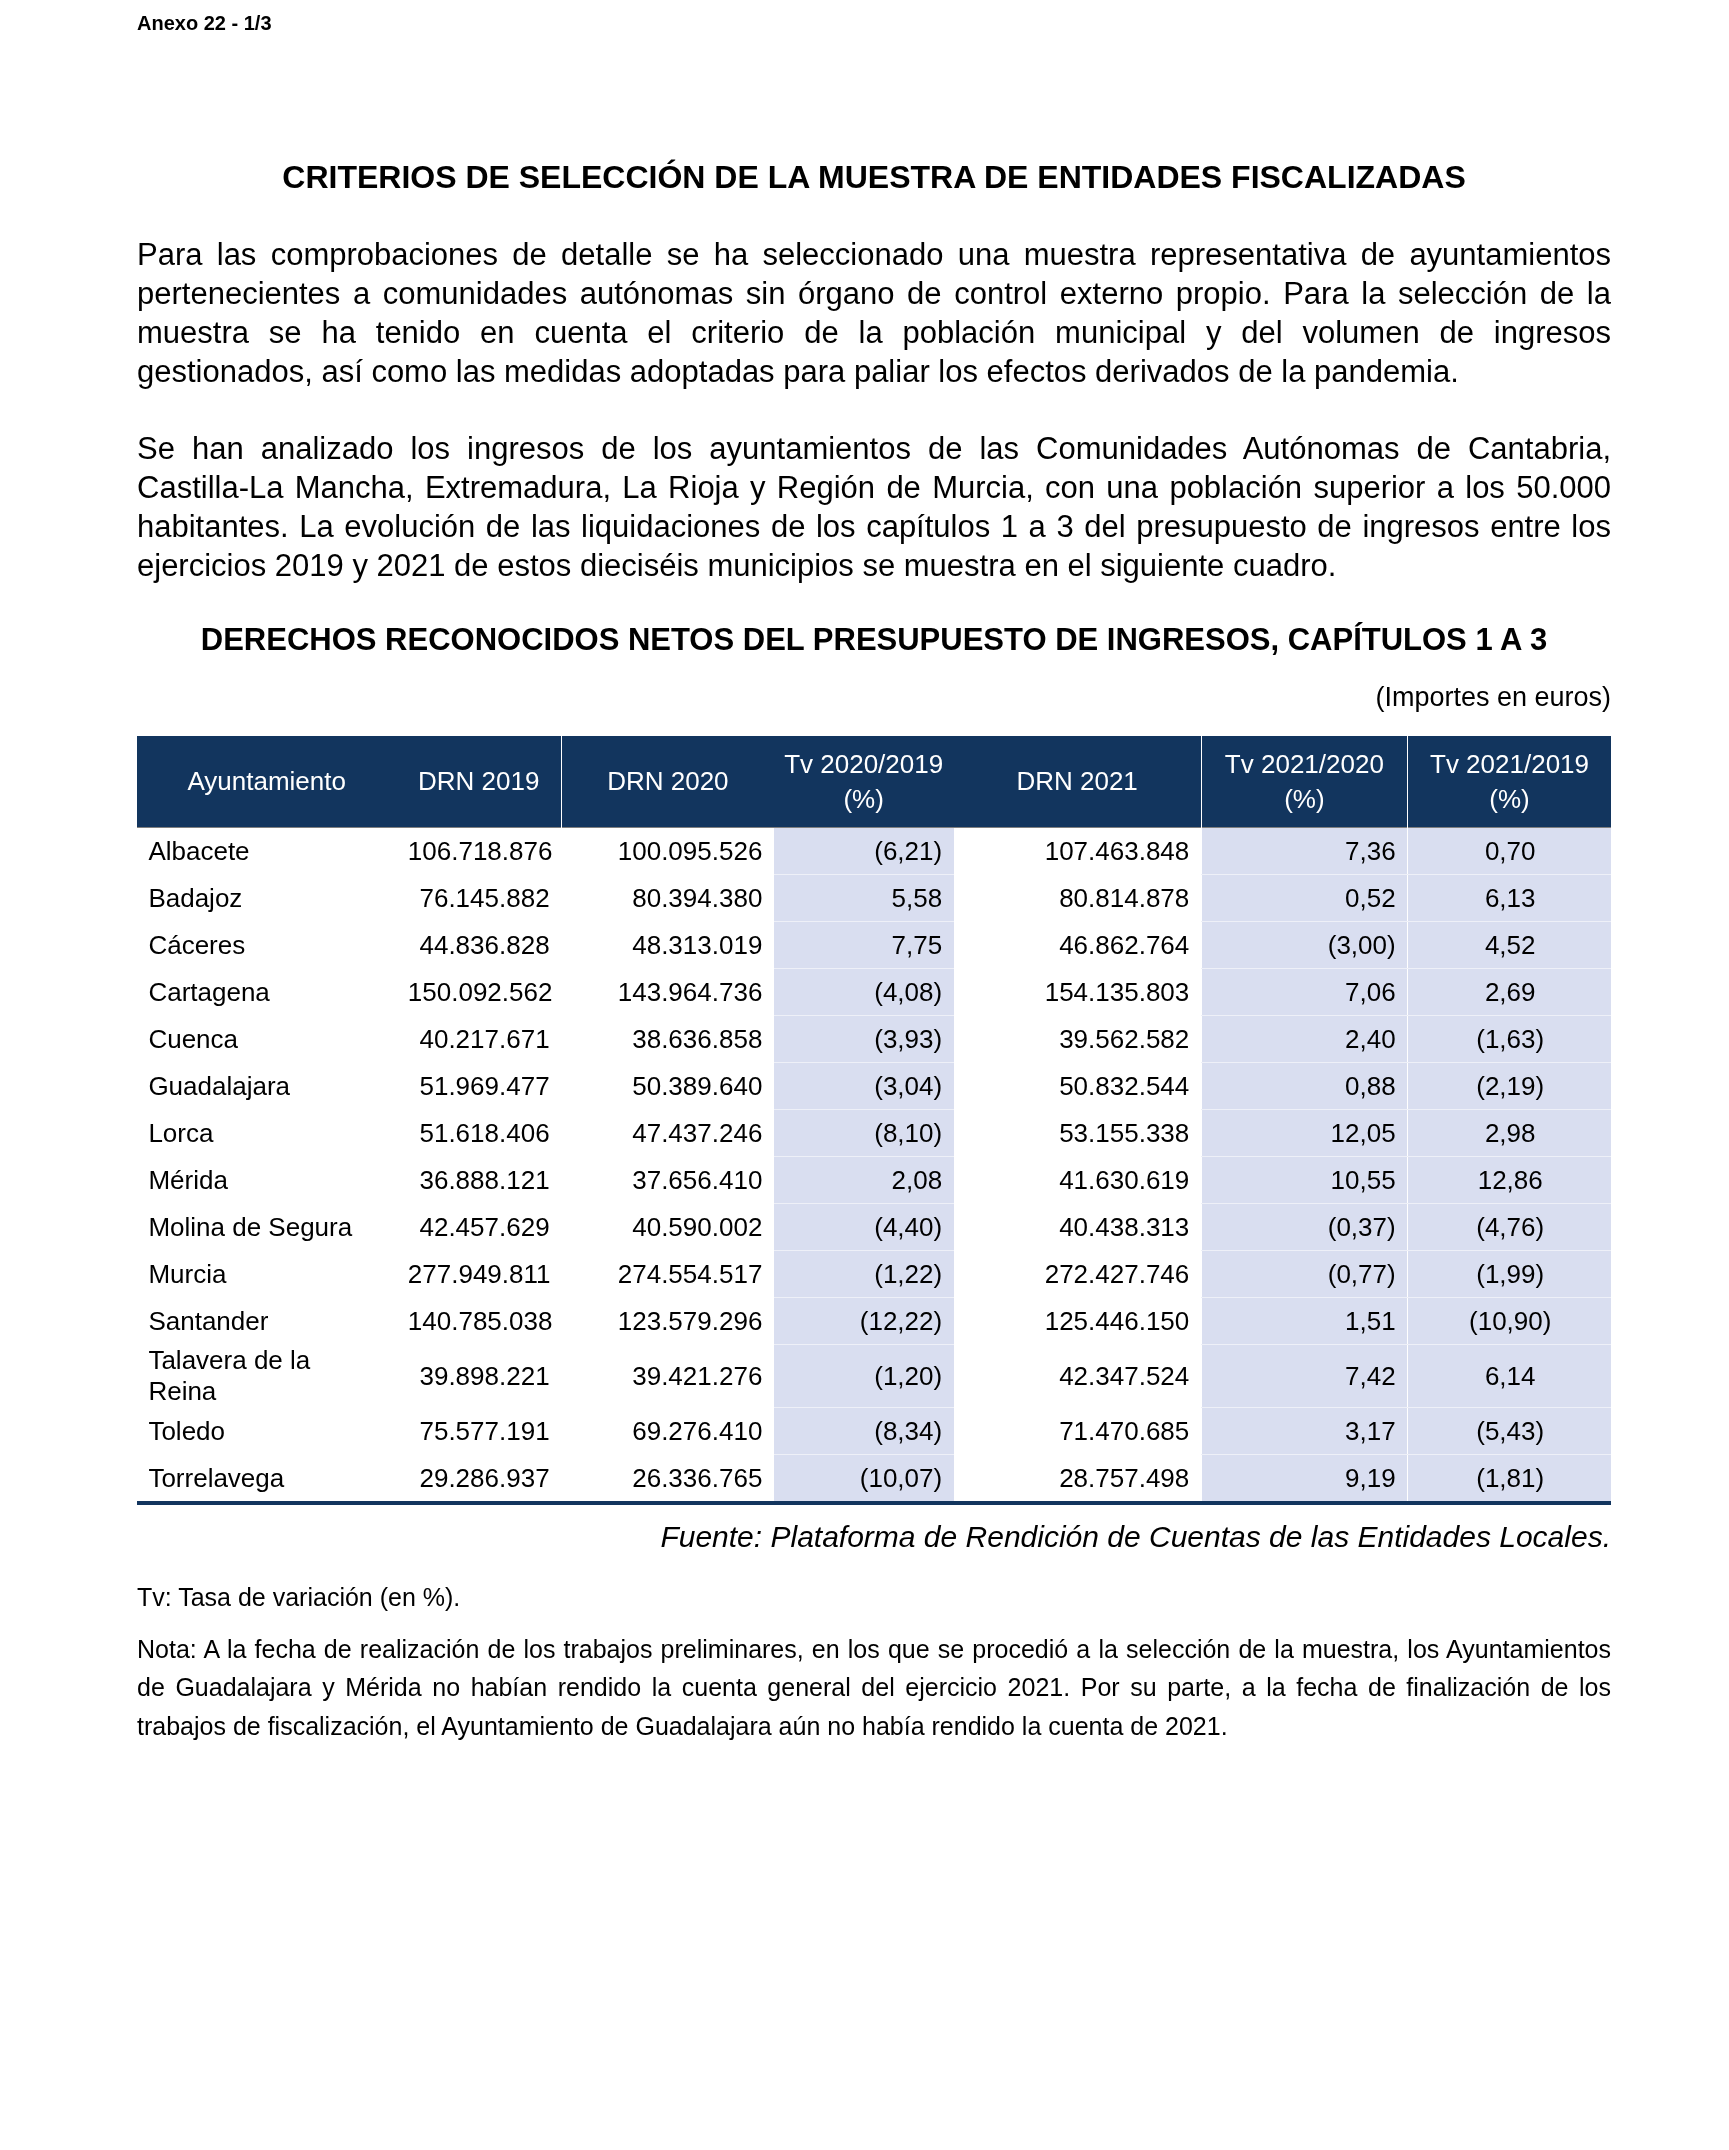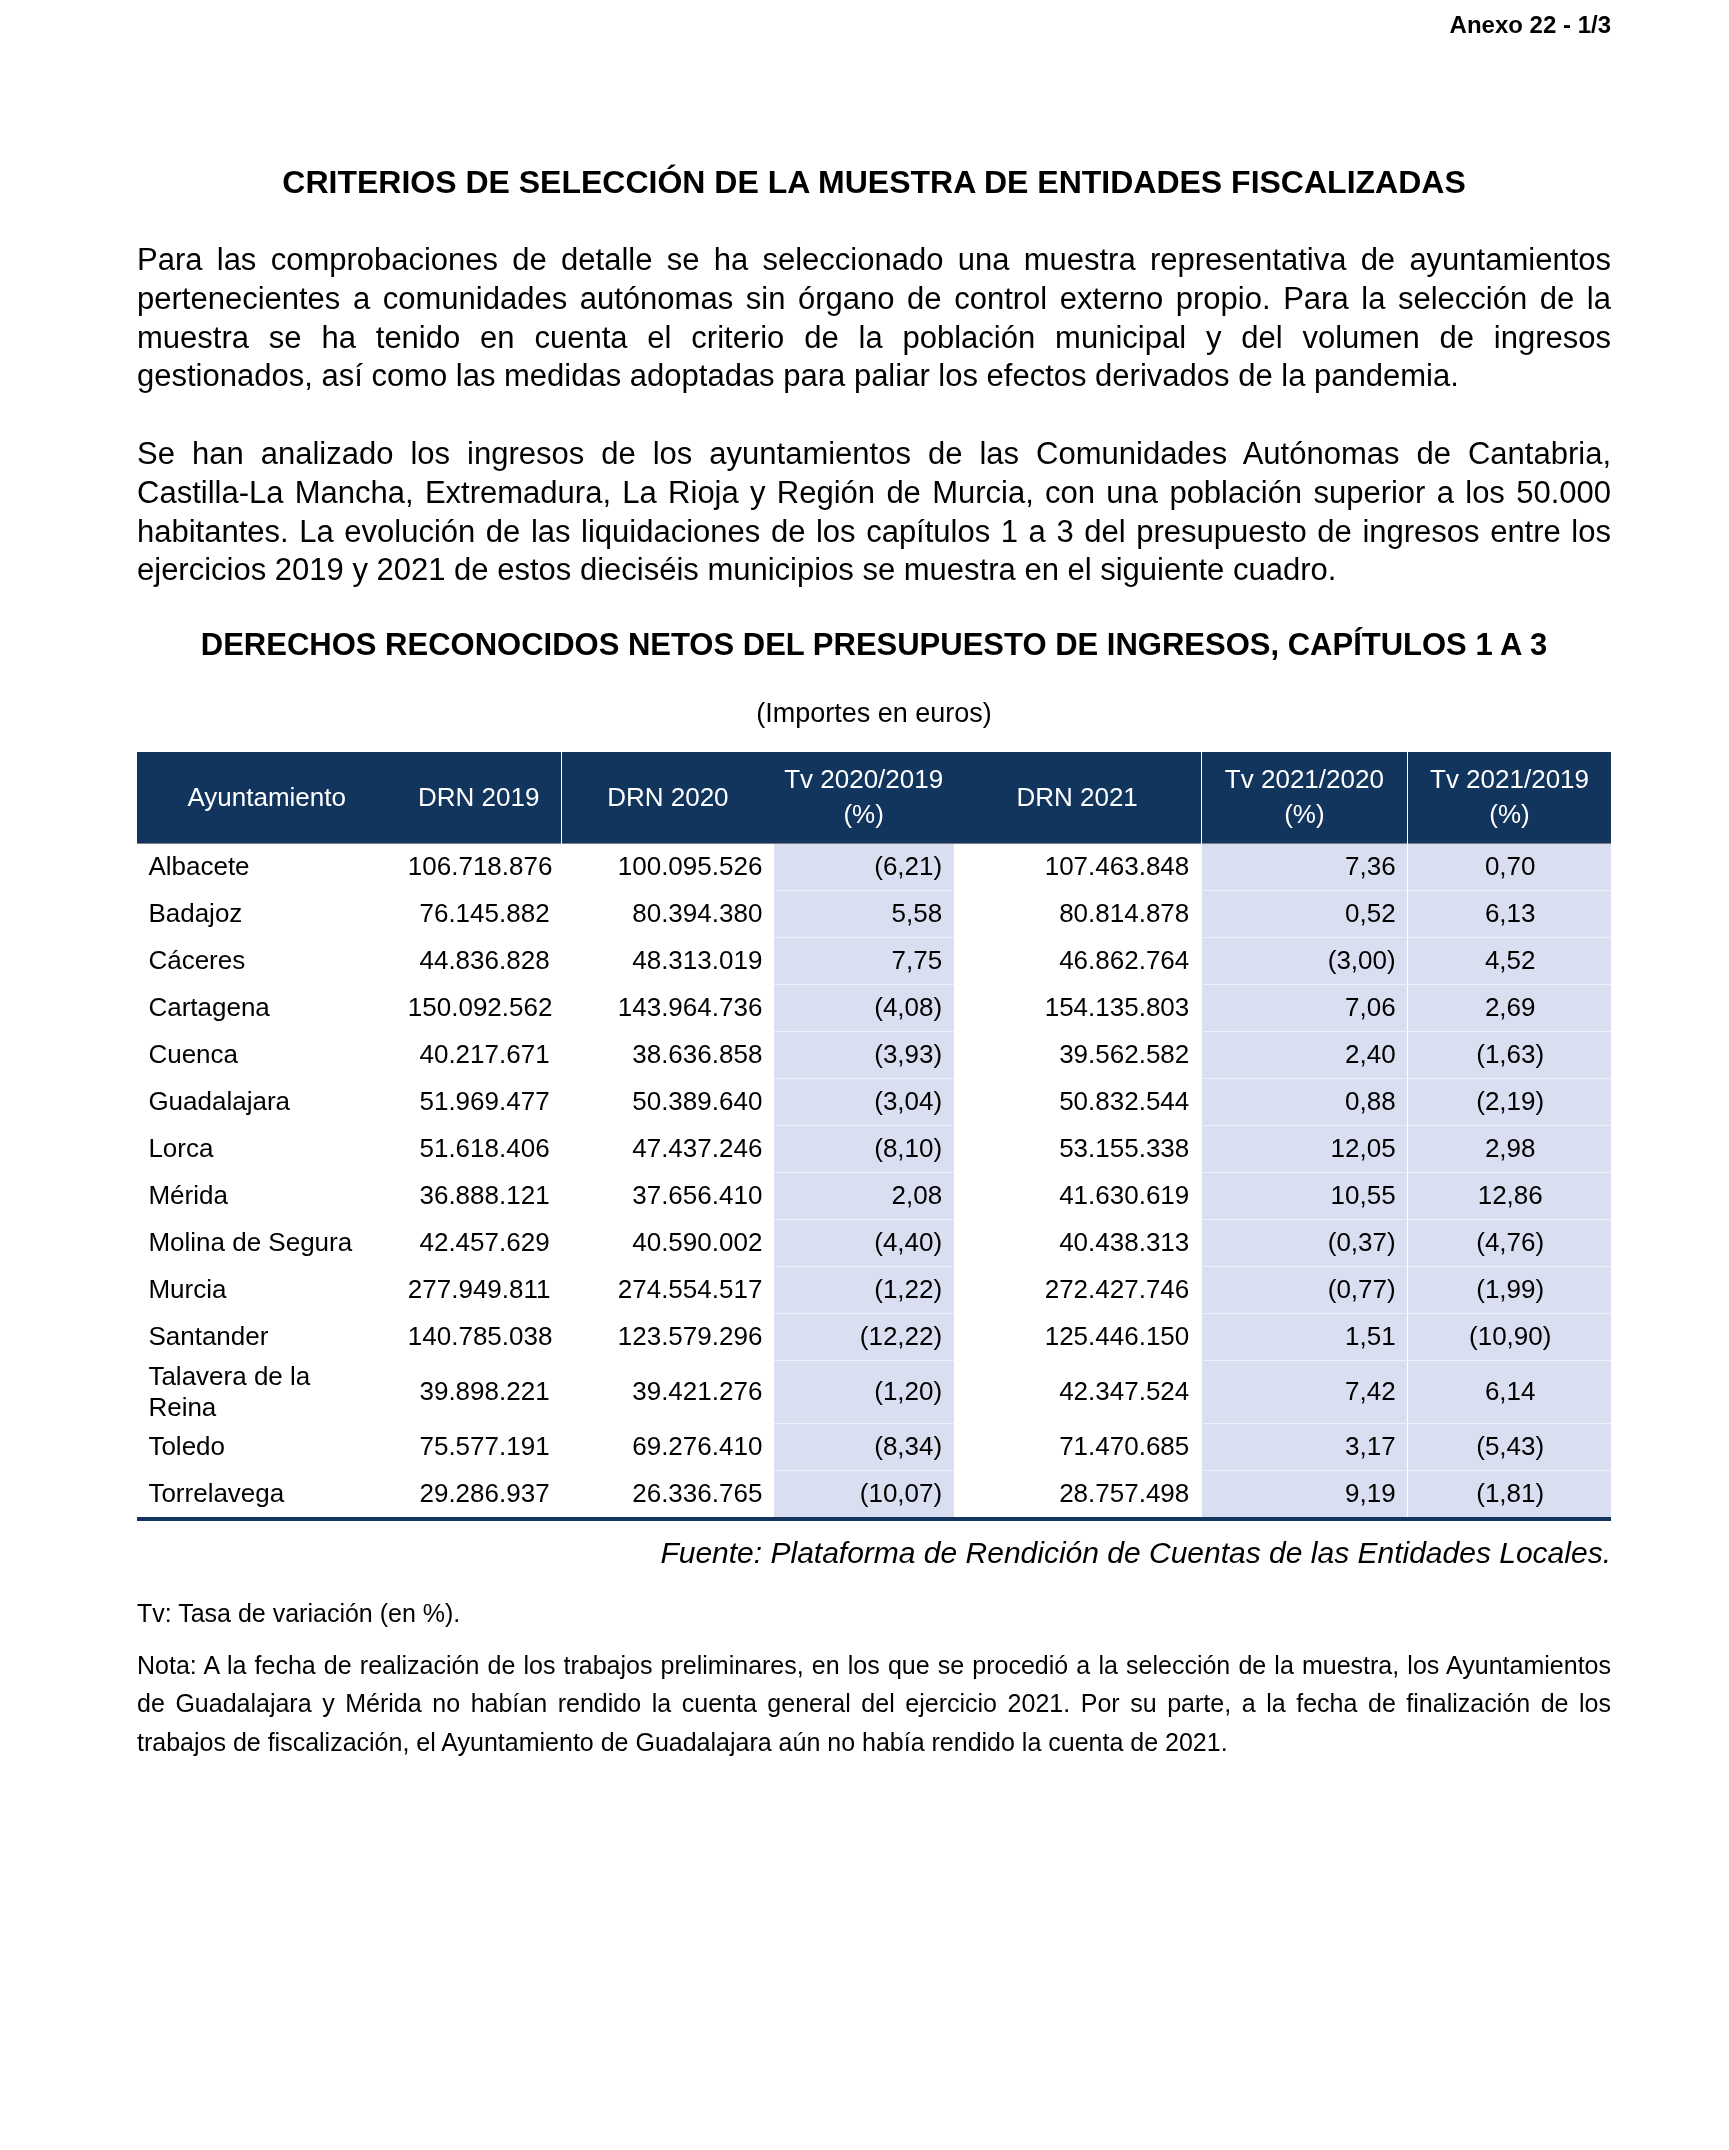--- a/index.html
+++ b/index.html
@@ -16,23 +16,22 @@
     color:var(--text-color);
     -webkit-font-smoothing:antialiased;
   }
   .page{
     box-sizing:border-box;
     width:1730px;height:2151px;
     padding:11.4px 119px 0 137px;
     overflow:hidden;
   }
   .annex{
-    text-align:right;
     font-weight:bold;
-    font-size:24px;
+    font-size:20px;
     line-height:1.2;
   }
   .doc-title{
     margin-top:122px;
     text-align:center;
     font-weight:bold;
     font-size:32px;
     line-height:1.25;
   }
   .para{
@@ -42,22 +41,22 @@
     text-align:justify;
   }
   .table-title{
     margin-top:36px;
     text-align:center;
     font-weight:bold;
     font-size:31px;
     line-height:1.25;
   }
   .units{
-    margin-top:33px;
-    text-align:center;
+    margin-top:22px;
+    text-align:right;
     font-size:27px;
   }
   table.data{
     margin-top:23px;
     width:100%;
     border-collapse:collapse;
     table-layout:fixed;
   }
   table.data thead th{
     background:var(--header-bg);

